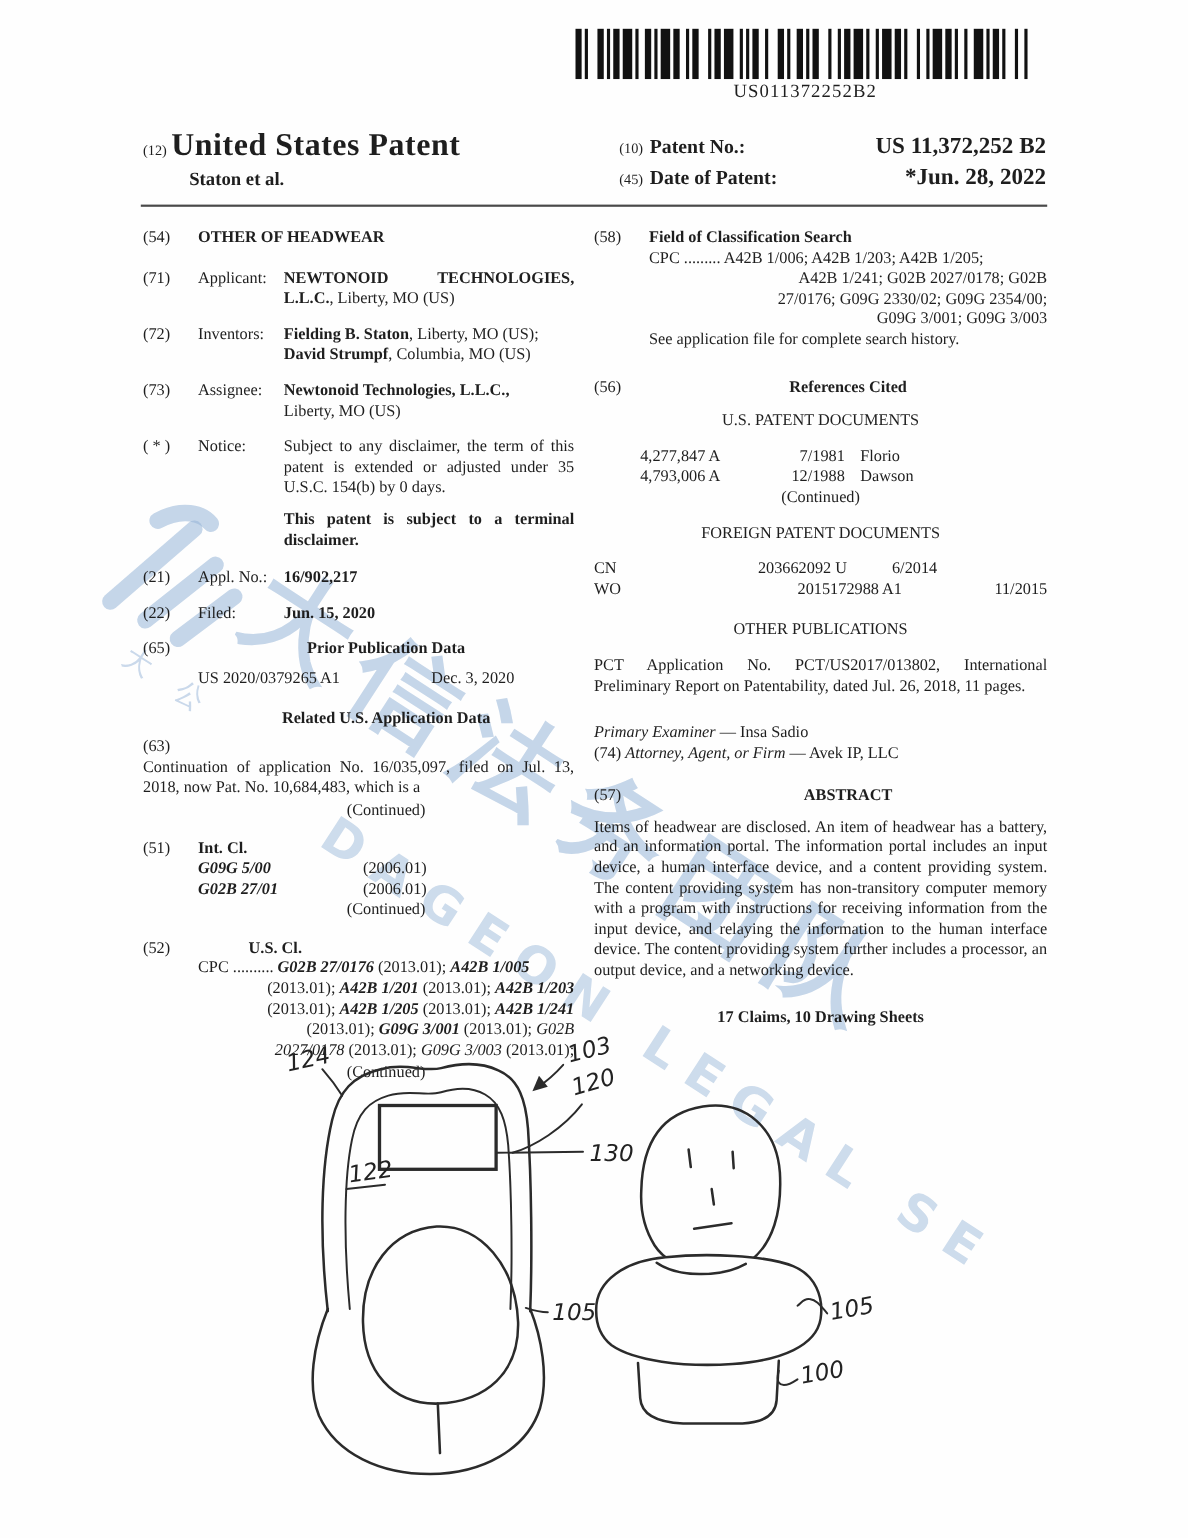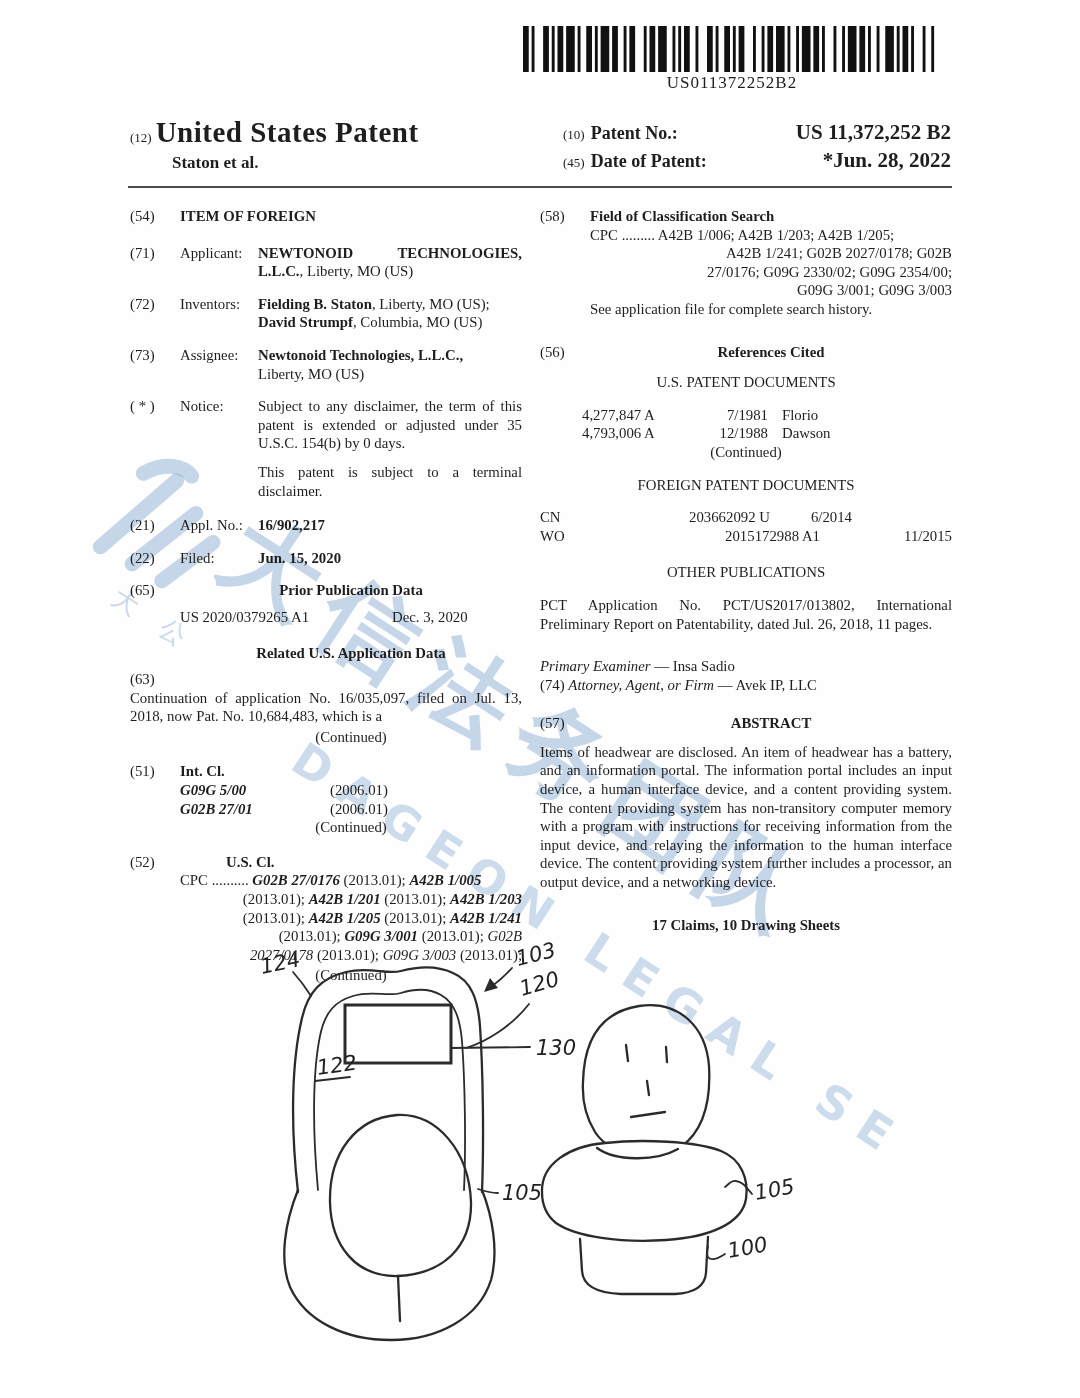--- a/index.html
+++ b/index.html
@@ -154,21 +154,21 @@
       <span class="hr-lbl">Date of Patent:</span>
       <span class="hr-val">*Jun. 28, 2022</span>
     </div>
   </div>
   <div id="hdr-rule"></div>
 
   <div id="col-left">
 
     <div class="entry" style="margin-bottom:18px;">
       <span class="num">(54)</span>
-      <span class="val b" style="text-align:left;">ITEM OF FOREIGN</span>
+      <span class="val b" style="text-align:left;">OTHER OF HEADWEAR</span>
     </div>
 
     <div class="entry">
       <span class="num">(71)</span>
       <span class="lbl">Applicant:</span>
       <span class="val"><span class="b">NEWTONOID TECHNOLOGIES, L.L.C.</span><span>, Liberty, MO (US)</span></span>
     </div>
 
     <div class="entry">
       <span class="num">(72)</span>
@@ -186,21 +186,21 @@
         <span class="b">Newtonoid Technologies, L.L.C.,</span><br>
         <span>Liberty, MO (US)</span>
       </span>
     </div>
 
     <div class="entry" style="margin-bottom:10px;">
       <span class="num">( * )</span>
       <span class="lbl">Notice:</span>
       <span class="val">Subject to any disclaimer, the term of this patent is extended or adjusted under 35 U.S.C. 154(b) by 0 days.</span>
     </div>
-    <div class="entry" style="margin-bottom:16px;">
+    <div class="entry" style="margin-bottom:16px;font-weight:bold;">
       <span class="num"></span>
       <span class="lbl"></span>
       <span class="val">This patent is subject to a terminal disclaimer.</span>
     </div>
 
     <div class="entry">
       <span class="num">(21)</span>
       <span class="lbl">Appl. No.:</span>
       <span class="val b" style="text-align:left;font-family:Liberation Serif, serif;">16/902,217</span>
     </div>

